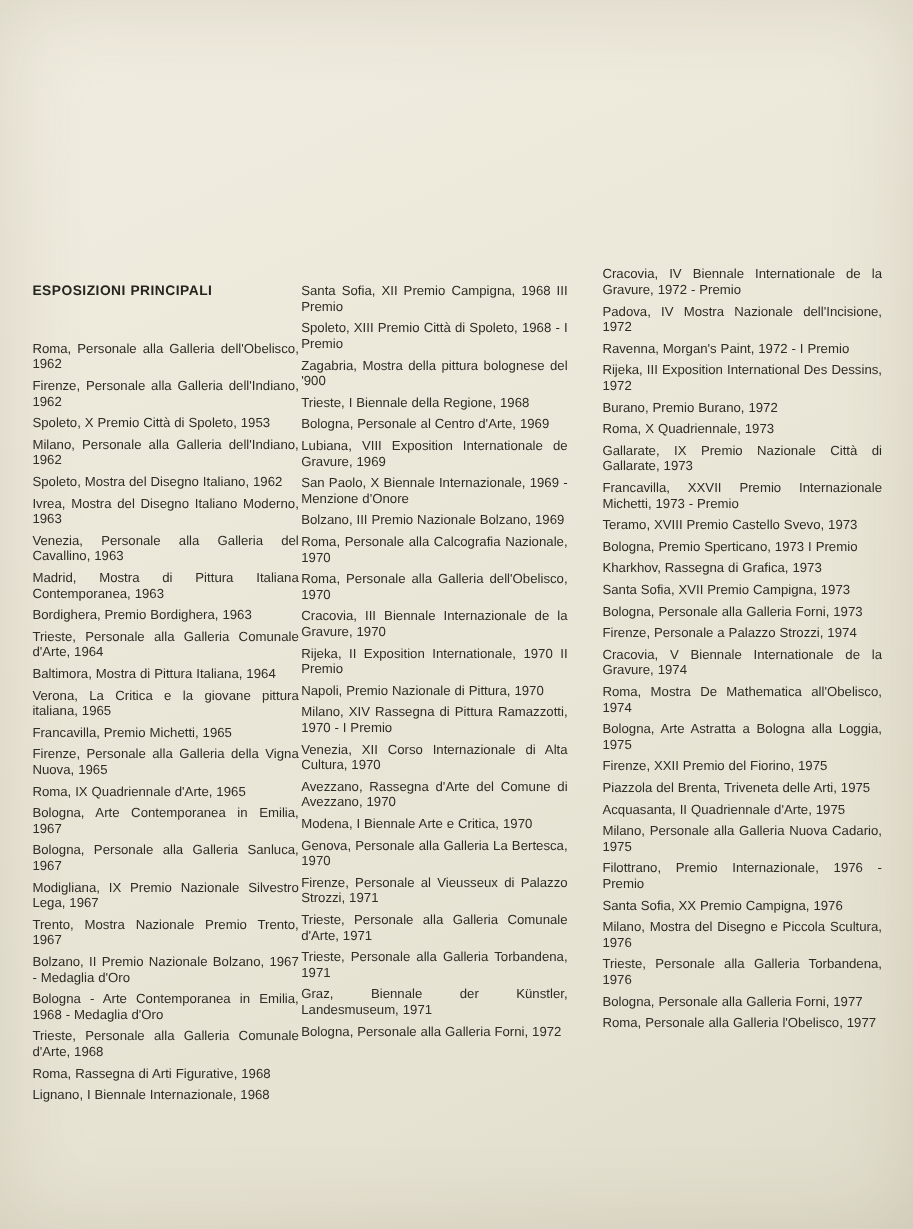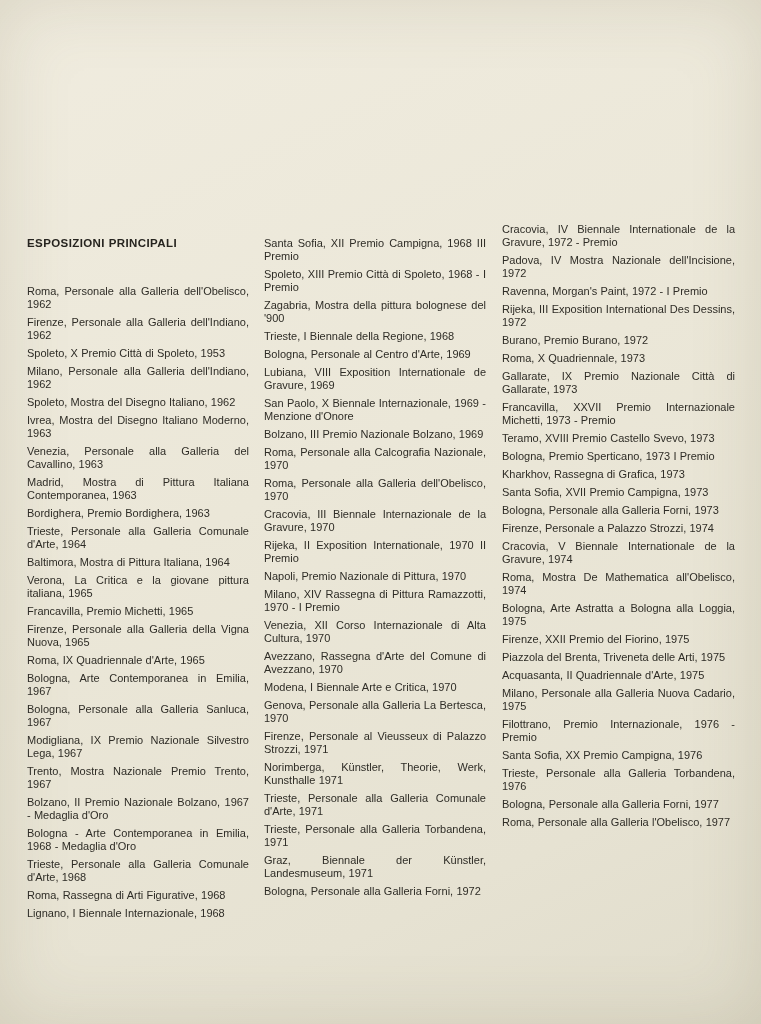--- a/index.html
+++ b/index.html
@@ -25,21 +25,21 @@
     position: absolute;
     color: #2e2c26;
     font-size: 11px;
     line-height: 13px;
     text-align: justify;
     hyphens: auto;
     -webkit-hyphens: auto;
     word-spacing: 0.2px;
   }
   .col1 { left: 27px;  top: 237px; width: 222px; }
-  .col2 { left: 264px; top: 237px; width: 222px; }
+  .col2 { left: 251px; top: 237px; width: 222px; }
   .col3 { left: 502px; top: 223px; width: 233px; }
   .heading {
     font-size: 11.5px;
     font-weight: bold;
     letter-spacing: 0.4px;
     color: #26241f;
     margin: 0 0 35px 0;
     text-align: left;
   }
   .entry {
@@ -96,21 +96,20 @@
         <p class="entry">Roma, Personale alla Galleria dell'Obelisco, 1970</p>
         <p class="entry">Cracovia, III Biennale Internazionale de la Gravure, 1970</p>
         <p class="entry">Rijeka, II Exposition Internationale, 1970 II Premio</p>
         <p class="entry">Napoli, Premio Nazionale di Pittura, 1970</p>
         <p class="entry">Milano, XIV Rassegna di Pittura Ramazzotti, 1970 - I Premio</p>
         <p class="entry">Venezia, XII Corso Internazionale di Alta Cultura, 1970</p>
         <p class="entry">Avezzano, Rassegna d'Arte del Comune di Avezzano, 1970</p>
         <p class="entry">Modena, I Biennale Arte e Critica, 1970</p>
         <p class="entry">Genova, Personale alla Galleria La Bertesca, 1970</p>
         <p class="entry">Firenze, Personale al Vieusseux di Palazzo Strozzi, 1971</p>
-        <p class="entry">Norimberga, Künstler, Theorie, Werk, Kunsthalle 1971</p>
         <p class="entry">Trieste, Personale alla Galleria Comunale d'Arte, 1971</p>
         <p class="entry">Trieste, Personale alla Galleria Torbandena, 1971</p>
         <p class="entry">Graz, Biennale der Künstler, Landesmuseum, 1971</p>
         <p class="entry">Bologna, Personale alla Galleria Forni, 1972</p>
       </div>
   </div>
 
   <div class="col col3">
     <div class="entries">
         <p class="entry">Cracovia, IV Biennale Internationale de la Gravure, 1972 - Premio</p>
@@ -129,19 +128,20 @@
         <p class="entry">Firenze, Personale a Palazzo Strozzi, 1974</p>
         <p class="entry">Cracovia, V Biennale Internationale de la Gravure, 1974</p>
         <p class="entry">Roma, Mostra De Mathematica all'Obelisco, 1974</p>
         <p class="entry">Bologna, Arte Astratta a Bologna alla Loggia, 1975</p>
         <p class="entry">Firenze, XXII Premio del Fiorino, 1975</p>
         <p class="entry">Piazzola del Brenta, Triveneta delle Arti, 1975</p>
         <p class="entry">Acquasanta, II Quadriennale d'Arte, 1975</p>
         <p class="entry">Milano, Personale alla Galleria Nuova Cadario, 1975</p>
         <p class="entry">Filottrano, Premio Internazionale, 1976 - Premio</p>
         <p class="entry">Santa Sofia, XX Premio Campigna, 1976</p>
+        <p class="entry">Milano, Mostra del Disegno e Piccola Scultura, 1976</p>
         <p class="entry">Trieste, Personale alla Galleria Torbandena, 1976</p>
         <p class="entry">Bologna, Personale alla Galleria Forni, 1977</p>
         <p class="entry">Roma, Personale alla Galleria l'Obelisco, 1977</p>
       </div>
   </div>
 
 </div>
 
 </body></html>

